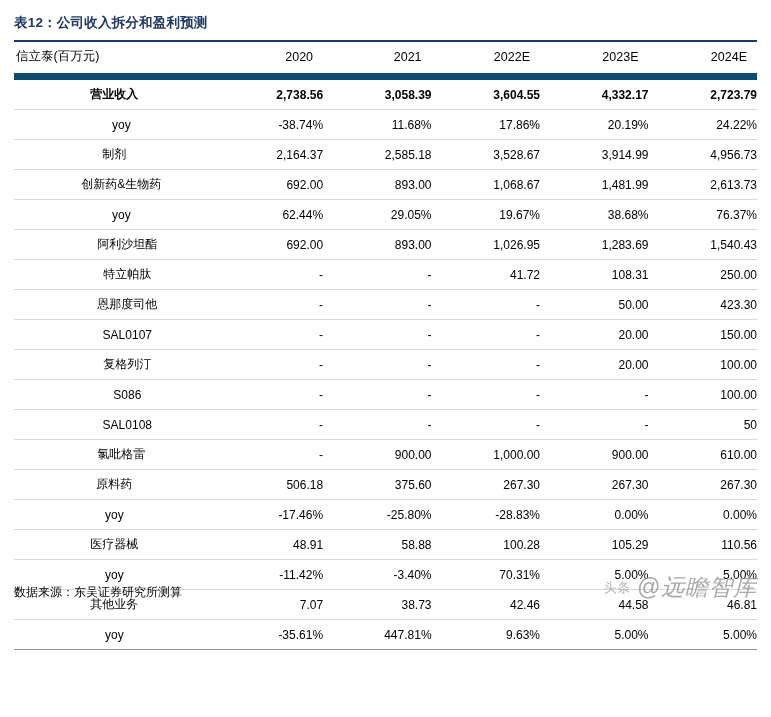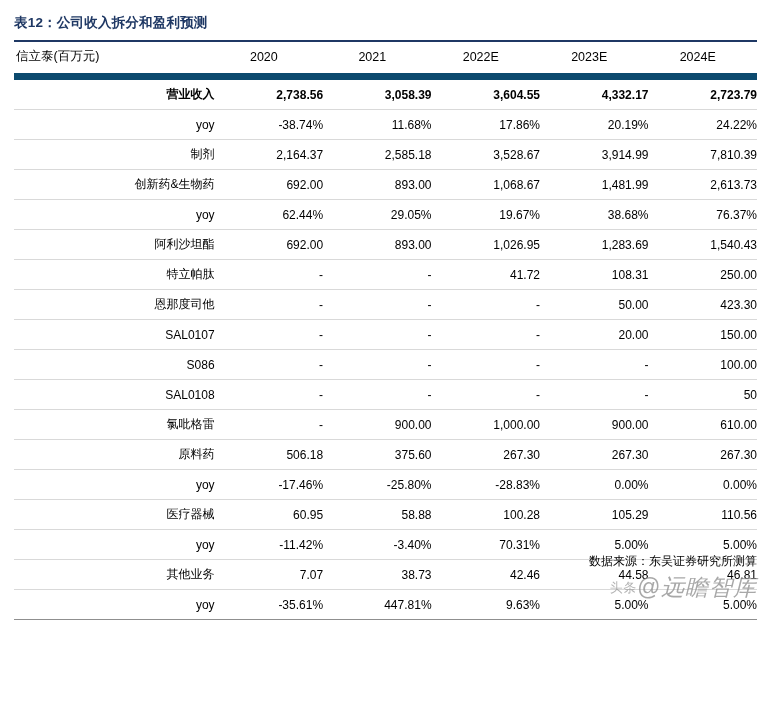--- a/index.html
+++ b/index.html
@@ -59,24 +59,25 @@
     font-weight: normal;
     font-size: 12.5px;
     border-bottom: 7px solid #0c4a6e;
     padding-bottom: 2px;
   }
   thead th.hcat {
     text-align: left;
     padding-left: 2px;
   }
   thead th.hnum {
+    text-align: right;
     padding-right: 10px;
   }
   td.cat {
-    text-align: right;
+    text-align: center;
     padding-left: 2px;
   }
   td.num {
     text-align: right;
     padding-right: 10px;
   }
   tr.bold td {
     font-weight: bold;
   }
   tr.sub-1 td.cat { padding-left: 14px; }
@@ -87,30 +88,30 @@
   
   .footer {
     position: absolute;
     left: 14px;
     right: 14px;
     bottom: 14px;
     display: flex;
     align-items: flex-end;
     justify-content: space-between;
     font-size: 12px;
-    flex-direction: column;
   }
   .source {
     color: #000;
     font-size: 12px;
     padding-bottom: 2px;
   }
   .watermark {
     display: flex;
     align-items: center;
+    gap: 6px;
     color: #8c8c8c;
     font-size: 16px;
     opacity: 0.75;
   }
   .wm-badge {
     font-size: 13px;
     color: #9a9a9a;
     letter-spacing: 0.5px;
   }
   .wm-text {
@@ -165,21 +166,21 @@
           <td class="num">17.86%</td>
           <td class="num">20.19%</td>
           <td class="num">24.22%</td>
         </tr>
         <tr class="">
           <td class="cat">制剂</td>
           <td class="num">2,164.37</td>
           <td class="num">2,585.18</td>
           <td class="num">3,528.67</td>
           <td class="num">3,914.99</td>
-          <td class="num">7,810.39</td>
+          <td class="num">4,956.73</td>
         </tr>
         <tr class="sub-1">
           <td class="cat">创新药&amp;生物药</td>
           <td class="num">692.00</td>
           <td class="num">893.00</td>
           <td class="num">1,068.67</td>
           <td class="num">1,481.99</td>
           <td class="num">2,613.73</td>
         </tr>
         <tr class="sub-1">
@@ -216,20 +217,28 @@
         </tr>
         <tr class="sub-2">
           <td class="cat">SAL0107</td>
           <td class="num">-</td>
           <td class="num">-</td>
           <td class="num">-</td>
           <td class="num">20.00</td>
           <td class="num">150.00</td>
         </tr>
         <tr class="sub-2">
+          <td class="cat">复格列汀</td>
+          <td class="num">-</td>
+          <td class="num">-</td>
+          <td class="num">-</td>
+          <td class="num">20.00</td>
+          <td class="num">100.00</td>
+        </tr>
+        <tr class="sub-2">
           <td class="cat">S086</td>
           <td class="num">-</td>
           <td class="num">-</td>
           <td class="num">-</td>
           <td class="num">-</td>
           <td class="num">100.00</td>
         </tr>
         <tr class="sub-2">
           <td class="cat">SAL0108</td>
           <td class="num">-</td>
@@ -257,21 +266,21 @@
         <tr class="">
           <td class="cat">yoy</td>
           <td class="num">-17.46%</td>
           <td class="num">-25.80%</td>
           <td class="num">-28.83%</td>
           <td class="num">0.00%</td>
           <td class="num">0.00%</td>
         </tr>
         <tr class="">
           <td class="cat">医疗器械</td>
-          <td class="num">60.95</td>
+          <td class="num">48.91</td>
           <td class="num">58.88</td>
           <td class="num">100.28</td>
           <td class="num">105.29</td>
           <td class="num">110.56</td>
         </tr>
         <tr class="">
           <td class="cat">yoy</td>
           <td class="num">-11.42%</td>
           <td class="num">-3.40%</td>
           <td class="num">70.31%</td>

